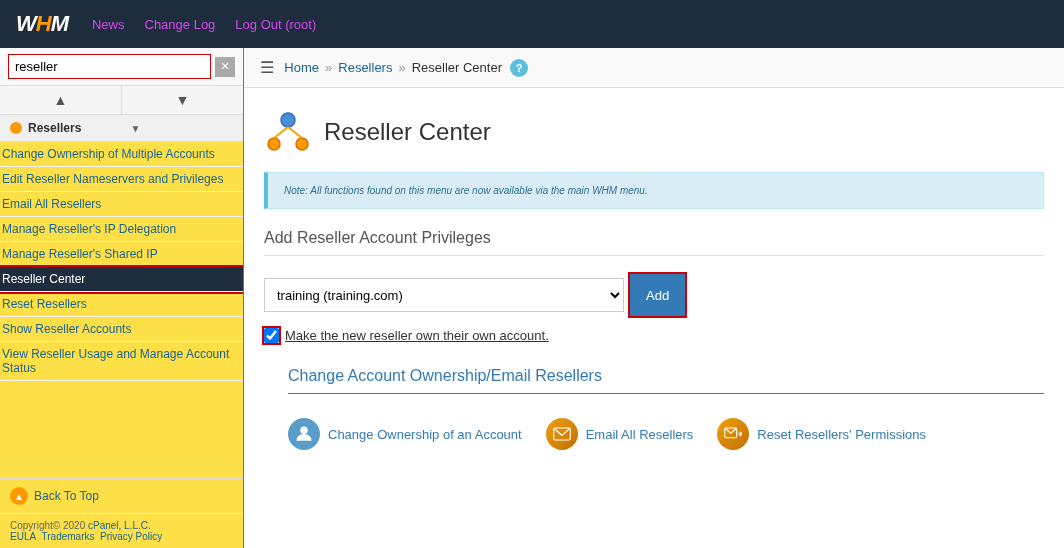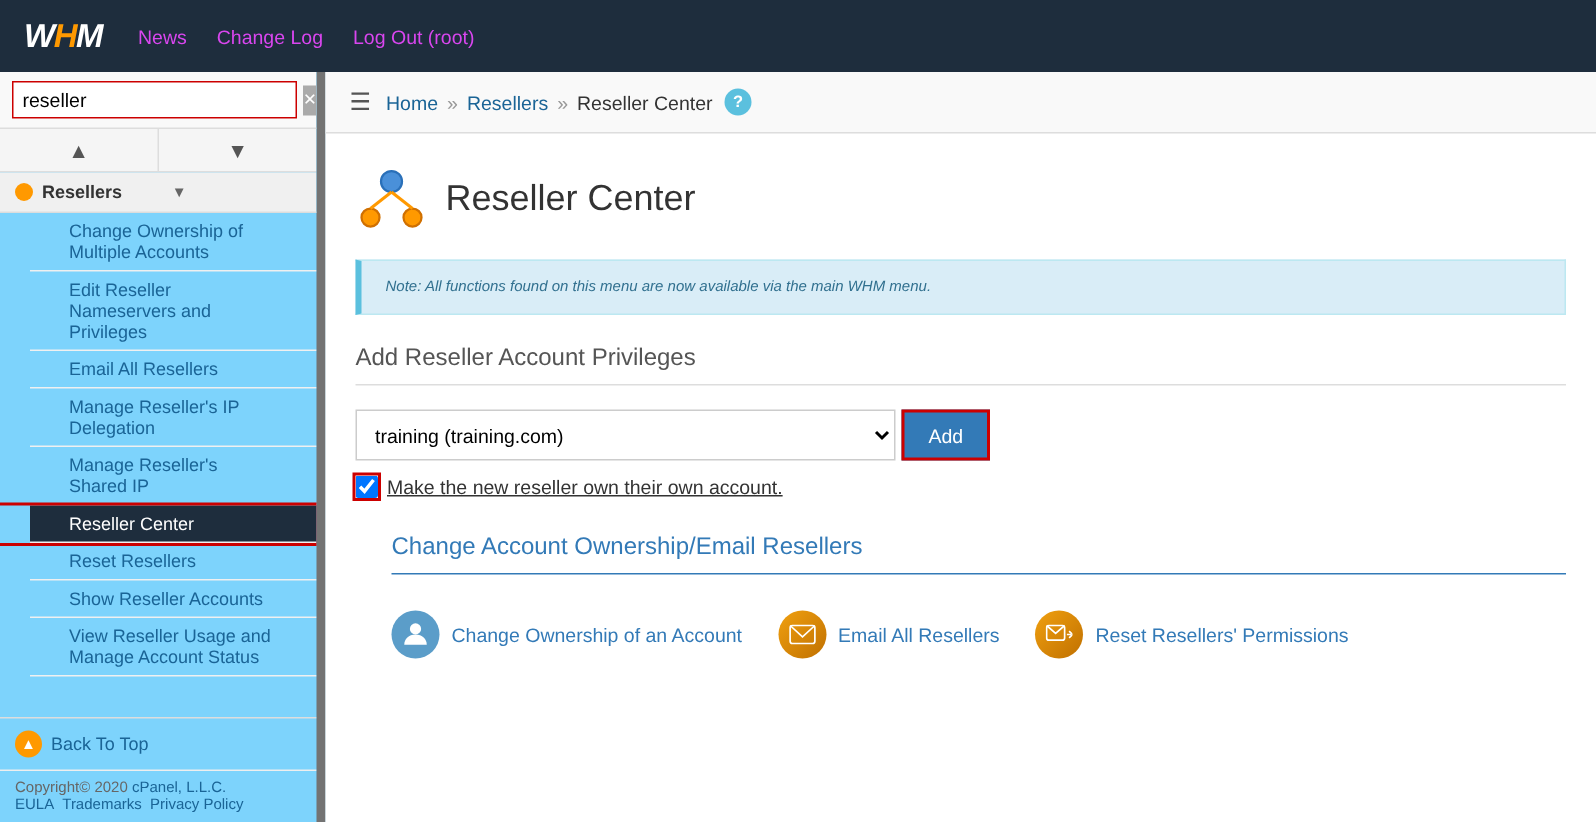--- a/index.html
+++ b/index.html
@@ -27,23 +27,23 @@
       text-decoration: none;
       margin-right: 20px;
       font-size: 13px;
     }
 
     
     .layout { display: flex; height: calc(548px - 48px); }
 
     
     .sidebar {
-      width: 217px;
-      background: #7dd3fc;
-      border-right: 6px solid #737373;
+      width: 244px;
+      background: #fde047;
+      border-right: 1px solid #737373;
       display: flex;
       flex-direction: column;
       overflow-y: auto;
       flex-shrink: 0;
     }
     .search-bar {
       display: flex;
       align-items: center;
       padding: 6px 8px;
       border-bottom: 1px solid #ddd;
@@ -99,26 +99,25 @@
       border-radius: 50%;
       margin-right: 6px;
       flex-shrink: 0;
     }
     .section-header span { flex: 1; font-weight: bold; font-size: 12px; color: #333; }
     .section-header .chevron { font-size: 10px; color: #666; }
 
     .sidebar-menu { list-style: none; }
     .sidebar-menu li a {
       display: block;
-      padding: 5px 26px;
+      padding: 5px 2px;
       color: #1a6496;
       text-decoration: none;
       font-size: 12px;
       border-bottom: 1px solid #f0f0f0;
-      margin-left: 20px;
     }
     .sidebar-menu li.active a {
       background: #1e2d3d;
       color: #fff;
     }
     .sidebar-menu li.active {
       outline: 2px solid #c00;
     }
 
     .back-to-top {
@@ -239,21 +238,21 @@
       height: 34px;
       background: #fff;
     }
     .add-btn {
       background: #337ab7;
       color: #fff;
       border: 2px solid #c00;
       padding: 6px 16px;
       font-size: 13px;
       cursor: pointer;
-      height: 34px;
+      height: 46px;
       margin-left: 4px;
     }
 
     .checkbox-row {
       display: flex;
       align-items: center;
       font-size: 13px;
       text-decoration: underline;
     }
     .checkbox-row input[type=checkbox] {

